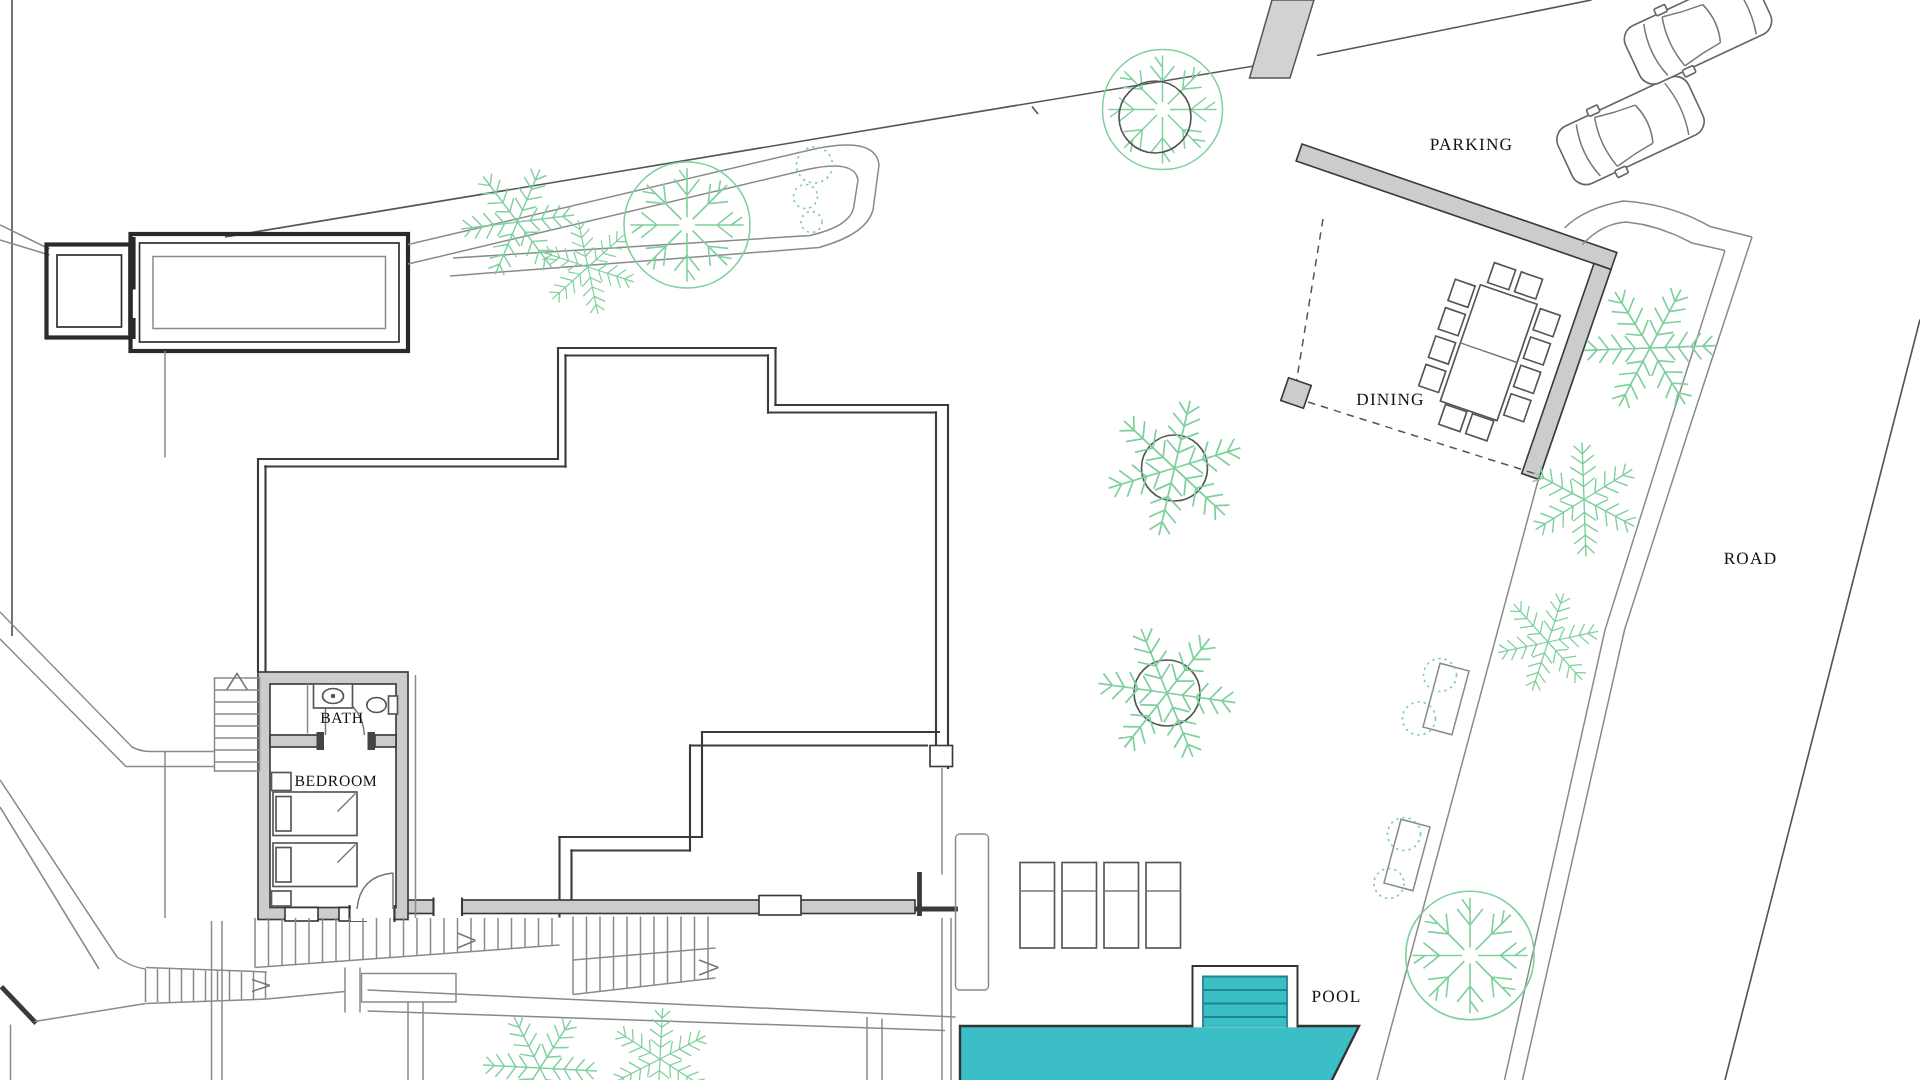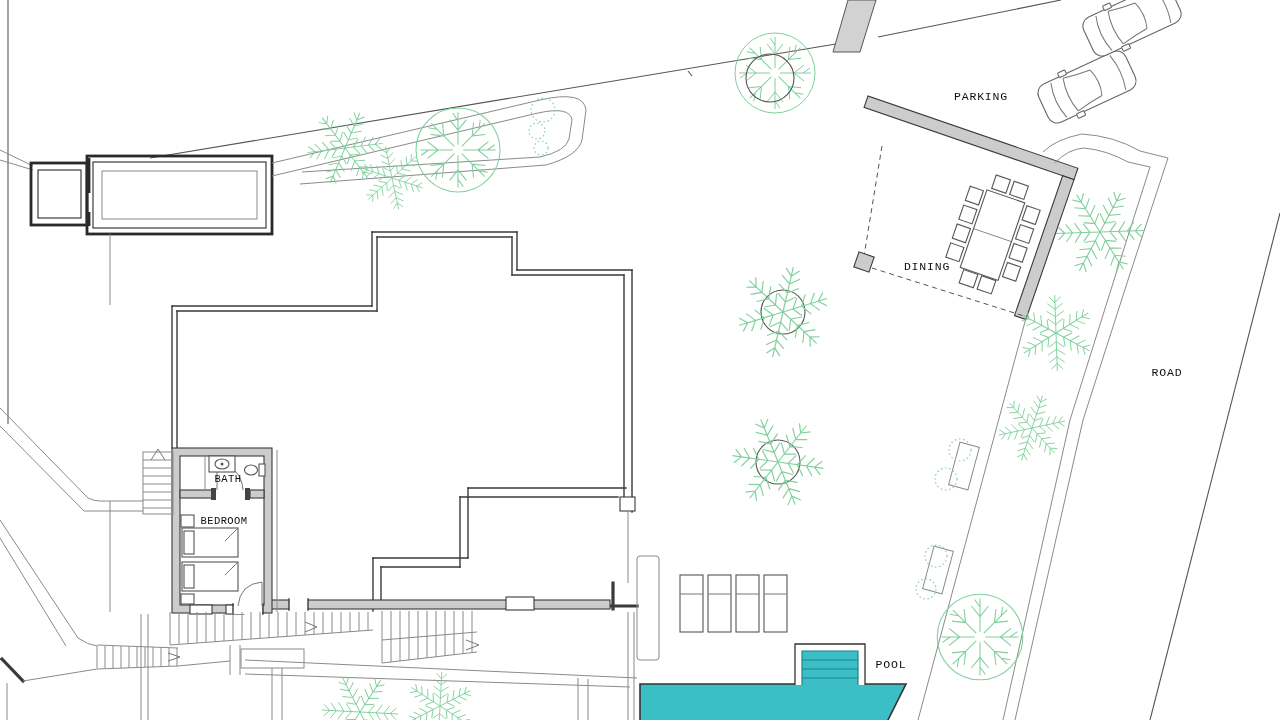--- a/index.html
+++ b/index.html
@@ -1,17 +1,17 @@
 <!DOCTYPE html>
 <html style="--pool: #3bbec5; --pool-step-line: #1d858c; --wall-fill: #cccccc; --path-fill: #d2d2d2; --line-dark: #3a3a3a; --line-light: #8a8a8a; --vegetation: #7fd09c; --label-text: #111111; --background: #ffffff;"><head>
 <meta charset="utf-8">
 <style>
   html,body{margin:0;padding:0;background:var(--background,#fff);}
   #plan-wrap{position:relative;width:1280px;height:720px;overflow:hidden;background:var(--background,#fff);
-    font-family:Liberation Mono, monospace;}
+    font-family:Liberation Serif, serif;}
   svg{display:block}
   
   .w  {stroke:var(--line-dark,#3a3a3a);stroke-width:1.4;fill:none;stroke-linecap:square}
   .w3 {stroke:var(--line-dark,#3a3a3a);stroke-width:3.2;fill:none;stroke-linecap:square}
   .g2 {stroke:#2a2a2a;stroke-width:2.8;fill:none}
   .g1 {stroke:#2a2a2a;stroke-width:1.1;fill:none}
   .t  {stroke:var(--line-light,#8a8a8a);stroke-width:1;fill:none}
   .t2 {stroke:#777;stroke-width:1;fill:none}
   .b  {stroke:#555;stroke-width:1.1;fill:none}
   .dash{stroke:#555;stroke-width:1;fill:none;stroke-dasharray:5 4}

